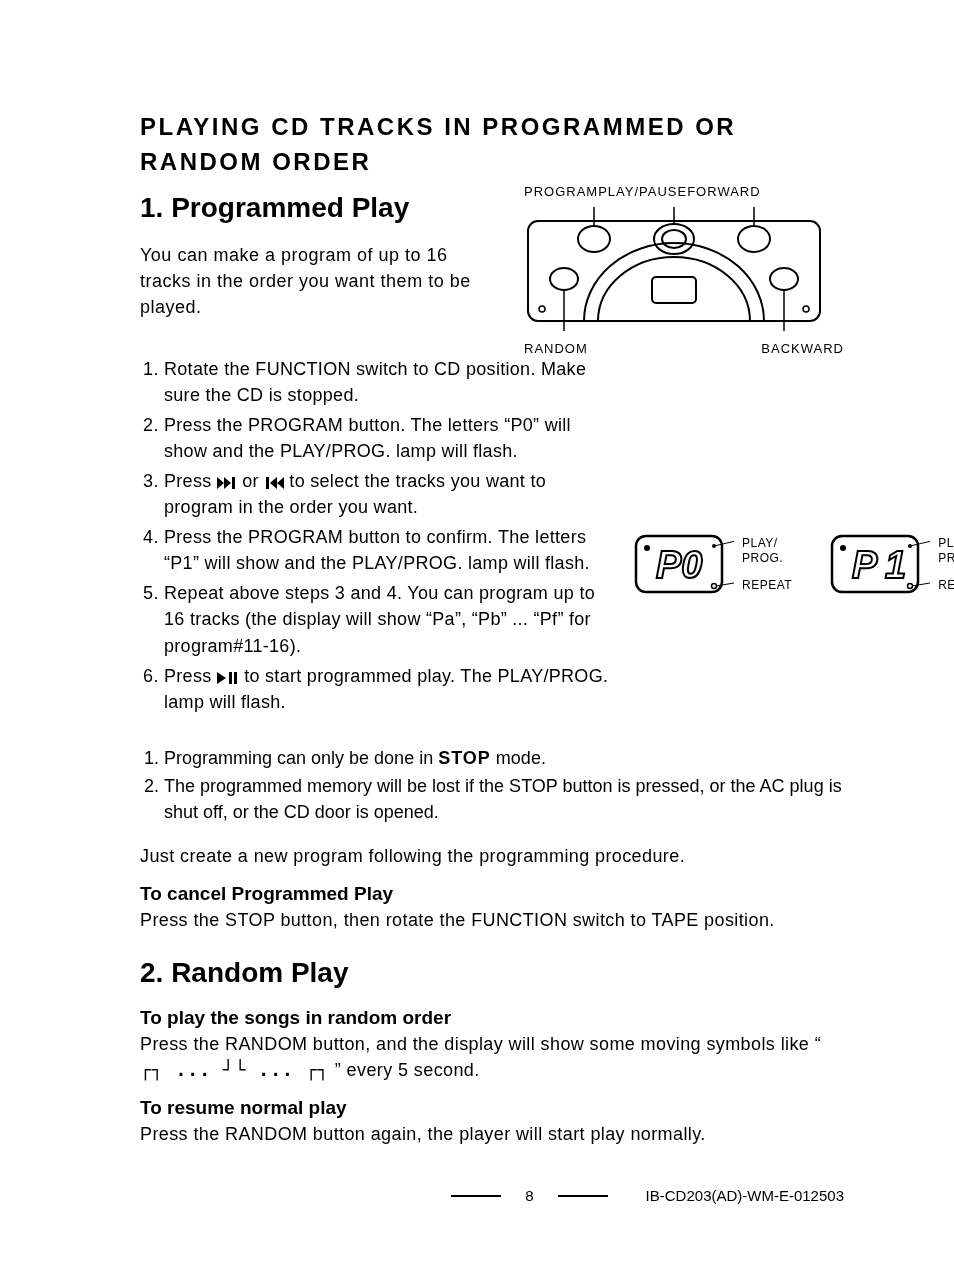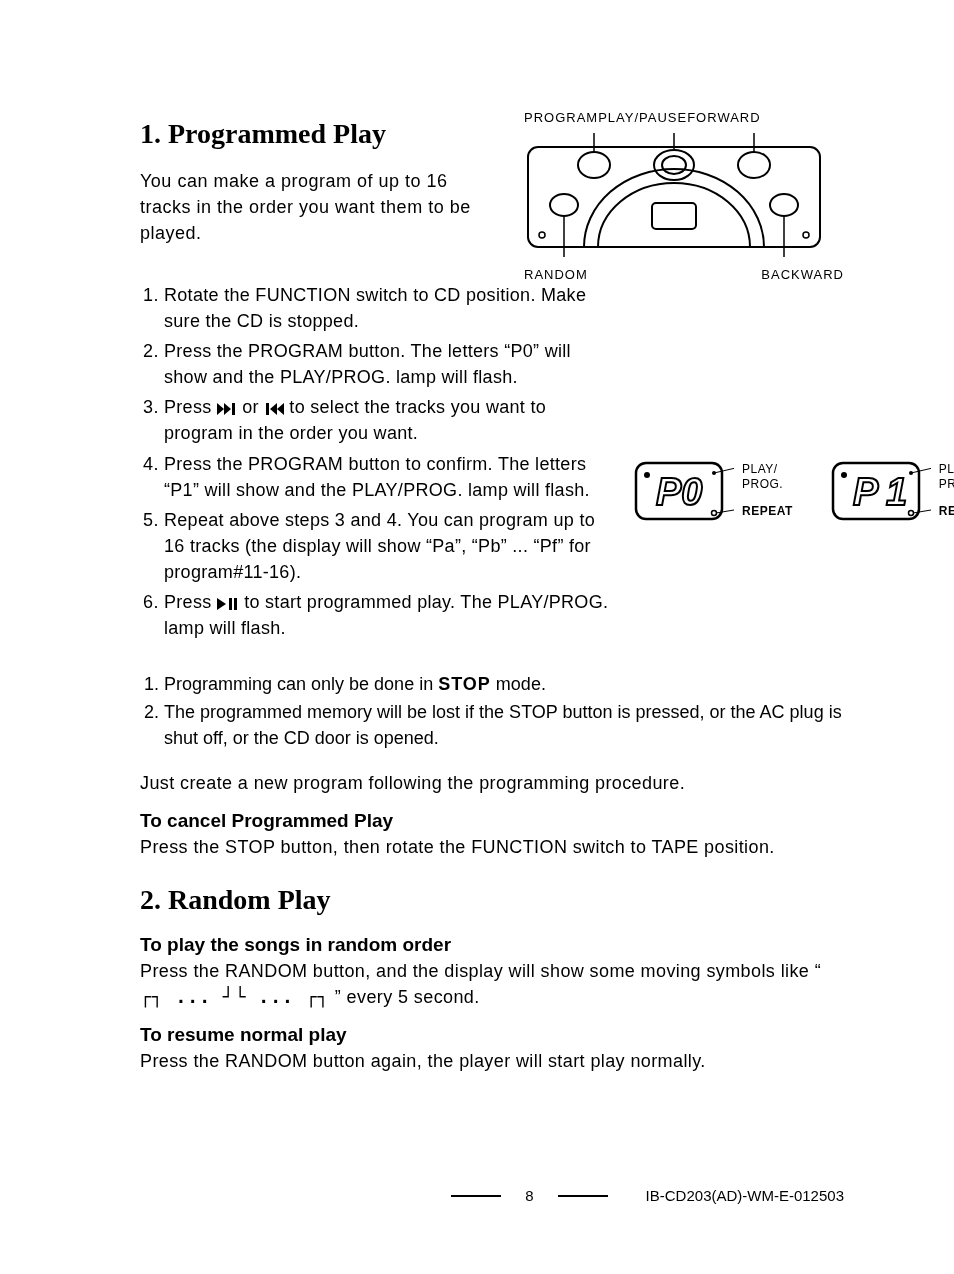--- a/index.html
+++ b/index.html
@@ -31,21 +31,21 @@
     justify-content: space-between;
   }
   .top-left {
     flex: 1;
     padding-right: 10px;
   }
   .section-title {
     font-size: 28px;
     font-weight: bold;
     margin: 8px 0 18px 0;
-    font-family: Liberation Serif, serif;
+    font-family: Liberation Sans, sans-serif;
   }
   .intro {
     font-size: 18px;
     line-height: 1.45;
     letter-spacing: 0.5px;
     margin-bottom: 26px;
   }
   .panel-wrap {
     width: 320px;
     flex-shrink: 0;
@@ -105,21 +105,20 @@
     font-size: 12px;
     line-height: 1.25;
     letter-spacing: 0.5px;
   }
   .lcd-labels .playprog {
     display: block;
     margin-bottom: 12px;
   }
   .lcd-labels .repeat {
     display: block;
-    font-weight: bold;
   }
 
   .note-title {
     font-weight: bold;
     font-size: 18px;
     letter-spacing: 0.5px;
     margin-top: 12px;
   }
   ol.notes {
     margin: 16px 0 18px 0;
@@ -172,20 +171,21 @@
   }
   .inline-icon {
     vertical-align: -2px;
   }
 </style>
 </head>
 <body>
 
 <div class="page">
 
+  <div class="main-title">PLAYING CD TRACKS IN PROGRAMMED OR RANDOM ORDER</div>
 
   <div class="top-row">
     <div class="top-left">
       <div class="section-title">1. Programmed Play</div>
       <div class="intro">You can make a program of up to 16 tracks in the order you want them to be played.</div>
     </div>
 
     <div class="panel-wrap">
       <div class="panel-labels-top">
         <span>PROGRAM</span>

